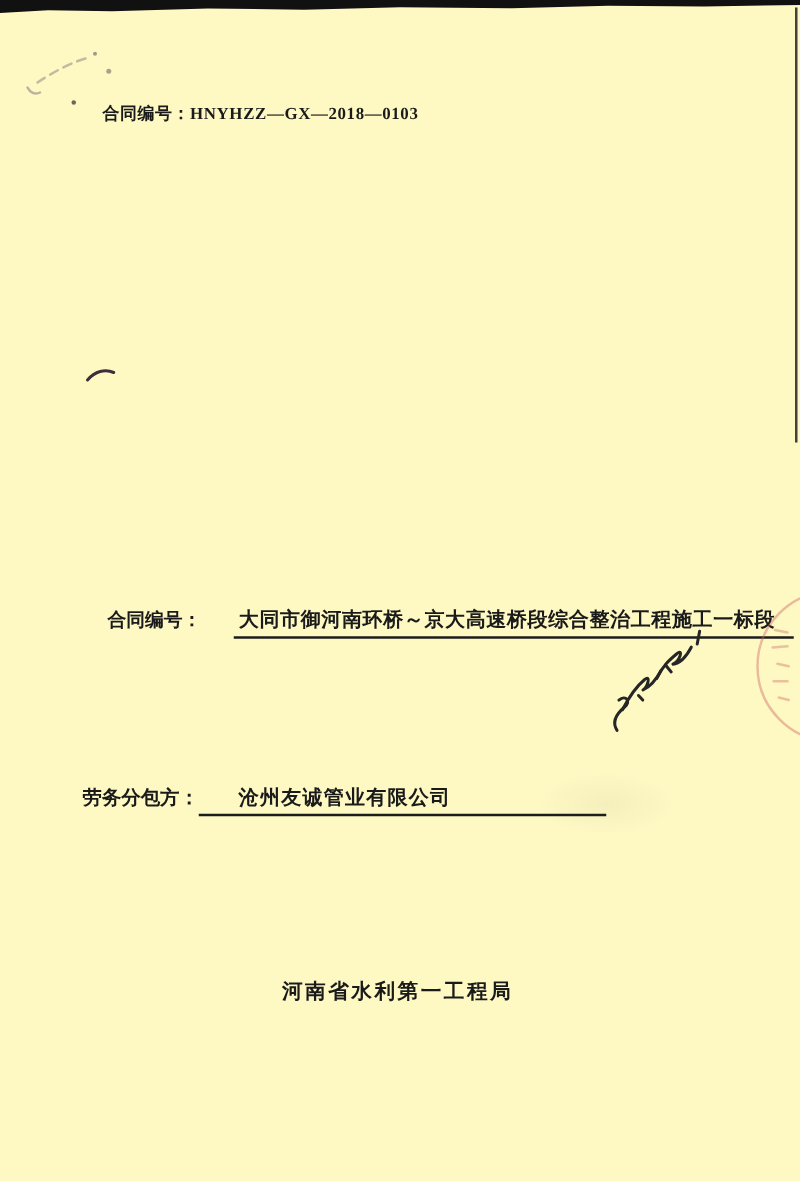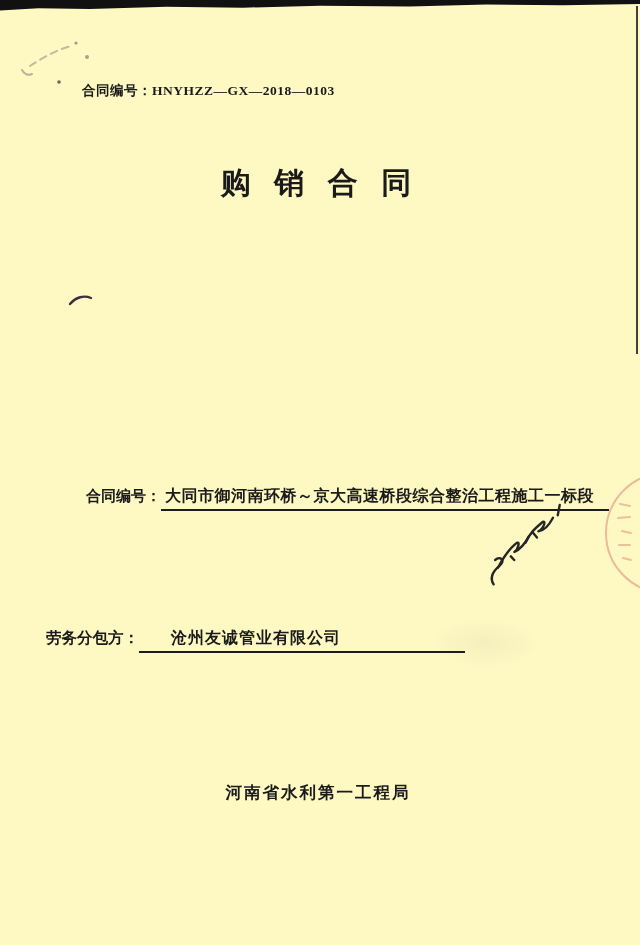--- a/index.html
+++ b/index.html
@@ -29,28 +29,28 @@
   .doc-title{
     position:absolute;left:0;top:163px;width:640px;
     text-align:center;font-size:30px;font-weight:bold;letter-spacing:8px;
     white-space:nowrap;
   }
   .field-row{position:absolute;white-space:nowrap;}
   .field-label{font-weight:bold;}
   .row-1{left:86px;top:486px;font-size:15px;}
   .row-1 .field-value{
     display:inline-block;font-size:16px;font-weight:bold;letter-spacing:.5px;
-    border-bottom:2px solid #1c1c1c;padding:0 4px 2px 4px;min-width:440px;
+    border-bottom:2px solid #1c1c1c;padding:0 4px 2px 4px;min-width:440px;margin-left:26px;
   }
   .row-2{left:62px;top:553px;font-size:15.5px;}
   .row-2 .field-value{
     display:inline-block;font-size:16px;font-weight:bold;letter-spacing:1px;
     border-bottom:2px solid #1c1c1c;padding:0 0 2px 40px;min-width:298px;
   }
-  .row-3{left:46px;top:628px;font-size:15.5px;}
+  .row-3{left:66px;top:628px;font-size:15.5px;}
   .row-3 .field-value{
     display:inline-block;font-size:16px;font-weight:bold;letter-spacing:1px;
     border-bottom:2px solid #1c1c1c;padding:0 0 2px 32px;min-width:294px;
   }
   .footer-org{
     position:absolute;left:0;top:782px;width:636px;
     text-align:center;font-size:16.5px;font-weight:bold;letter-spacing:2px;
   }
   
   .seal{
@@ -79,21 +79,20 @@
   <svg class="hand corner-marks" width="90" height="55" viewBox="0 0 90 55">
     <path d="M18 36 C30 28, 48 18, 60 16" stroke="rgba(120,110,115,.45)" stroke-width="2" fill="none" stroke-dasharray="7 5" stroke-linecap="round"></path>
     <path d="M10 40 C12 44, 16 46, 20 44" stroke="rgba(120,110,115,.5)" stroke-width="2" fill="none" stroke-linecap="round"></path>
     <circle cx="64" cy="13" r="1.6" fill="rgba(100,90,95,.6)"></circle>
     <circle cx="75" cy="27" r="2" fill="rgba(100,90,95,.55)"></circle>
     <circle cx="47" cy="52" r="1.8" fill="rgba(60,50,55,.75)"></circle>
   </svg>
 
   <div class="contract-no"><span>合同编号：</span><span>HNYHZZ—GX—2018—0103</span></div>
 
-  <div class="doc-title">购 销 合 同</div>
 
   <svg class="hand pen-tick" width="26" height="16" viewBox="0 0 26 16">
     <path d="M2 12 C8 5, 16 3, 23 6" stroke="#3d2f3a" stroke-width="2.4" fill="none" stroke-linecap="round"></path>
   </svg>
 
   <div class="field-row row-1">
     <span class="field-label">合同编号：</span><span class="field-value">大同市御河南环桥～京大高速桥段综合整治工程施工一标段</span>
   </div>
 
 

